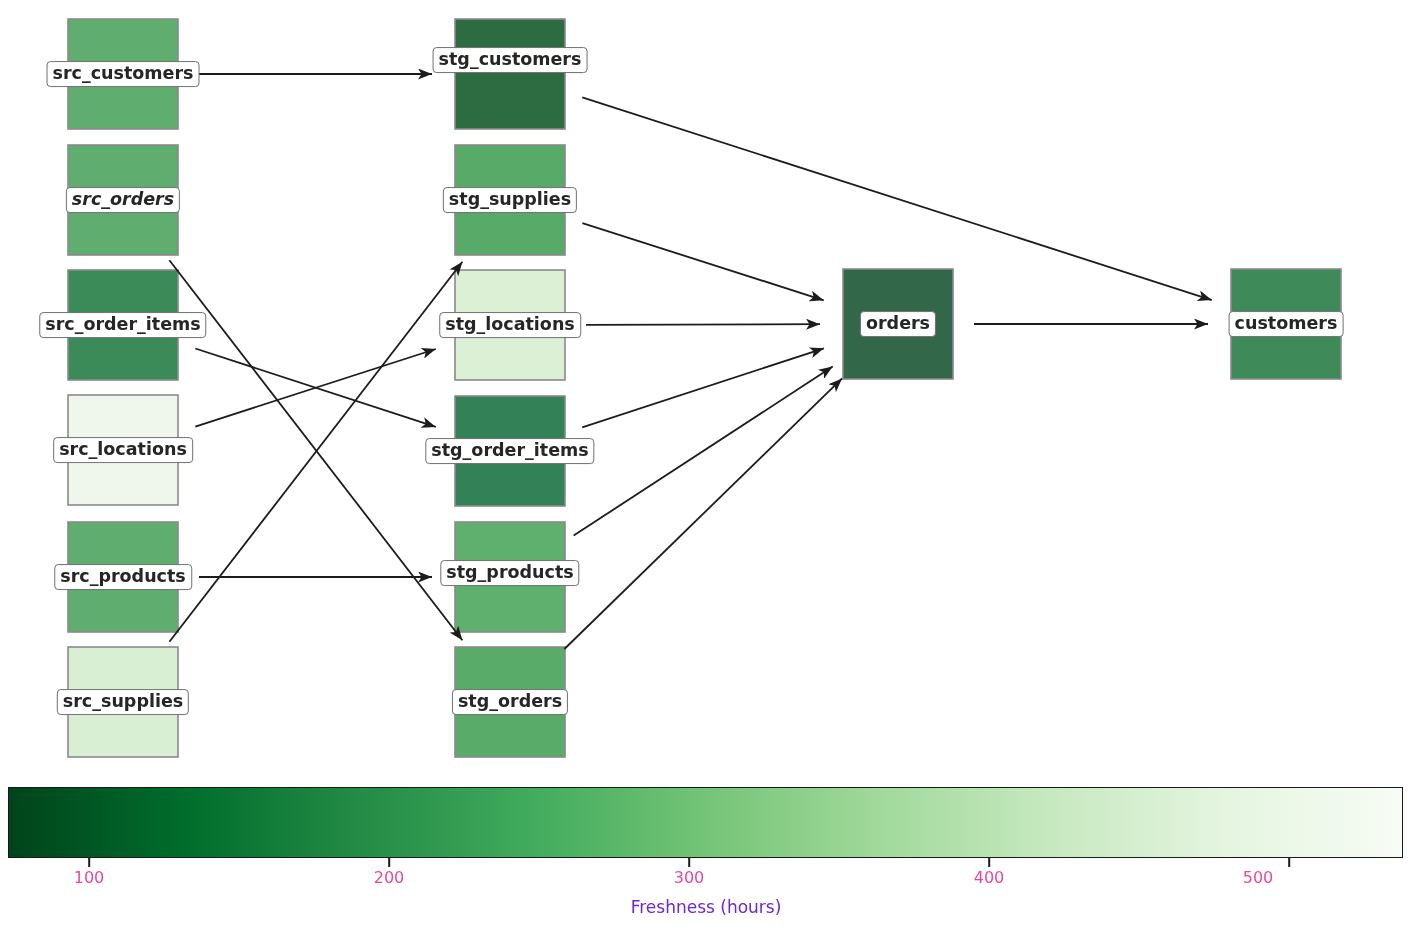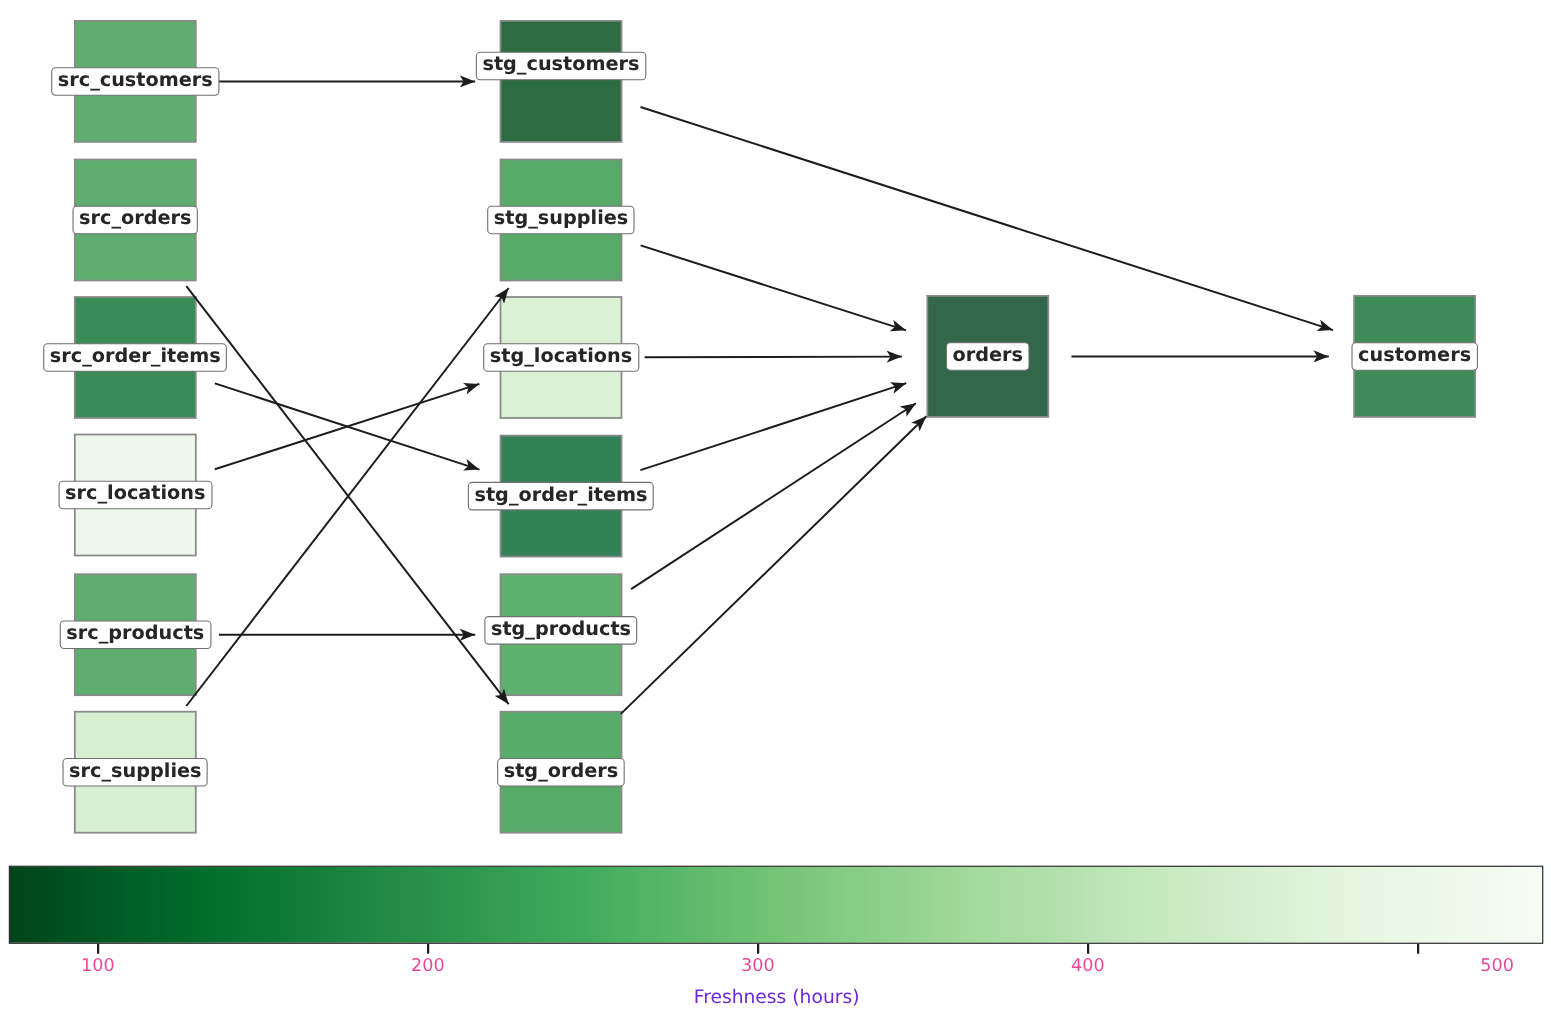--- a/index.html
+++ b/index.html
@@ -114,21 +114,21 @@
         <line x1="586.0" y1="324.8" x2="820.0" y2="324.2" stroke="#1c1c1c" stroke-width="1.8" marker-end="url(#arrowhead)"></line>
         <line x1="582.2" y1="427.4" x2="823.9" y2="348.3" stroke="#1c1c1c" stroke-width="1.8" marker-end="url(#arrowhead)"></line>
         <line x1="573.7" y1="535.5" x2="832.7" y2="366.6" stroke="#1c1c1c" stroke-width="1.8" marker-end="url(#arrowhead)"></line>
         <line x1="564.4" y1="649.0" x2="842.1" y2="378.4" stroke="#1c1c1c" stroke-width="1.8" marker-end="url(#arrowhead)"></line>
         <line x1="974.0" y1="324.0" x2="1208.0" y2="324.0" stroke="#1c1c1c" stroke-width="1.8" marker-end="url(#arrowhead)"></line>
       </g>
   </svg>
 
   <div id="label-layer">
       <div class="node-label" style="left: 123px; top: 74px;">src_customers</div>
-      <div class="node-label" style="left: 123px; top: 200px;">src_orders</div>
+      <div class="node-label" style="left: 123px; top: 200px; font-style: italic;">src_orders</div>
       <div class="node-label" style="left: 123px; top: 325px;">src_order_items</div>
       <div class="node-label" style="left: 123px; top: 450px;">src_locations</div>
       <div class="node-label" style="left: 123px; top: 577px; text-align: center;">src_products</div>
       <div class="node-label" style="left: 123px; top: 702px;">src_supplies</div>
       <div class="node-label" style="left: 510px; top: 60px;">stg_customers</div>
       <div class="node-label" style="left: 510px; top: 200px;">stg_supplies</div>
       <div class="node-label" style="left: 510px; top: 325px;">stg_locations</div>
       <div class="node-label" style="left: 510px; top: 451px;">stg_order_items</div>
       <div class="node-label" style="left: 510px; top: 546px; margin-top: 27px;">stg_products</div>
       <div class="node-label" style="left: 510px; top: 702px;">stg_orders</div>
@@ -141,20 +141,20 @@
     <div id="tick-layer">
         <div class="cb-tick" style="left: 89px;"></div>
         <div class="cb-tick-label" style="left: 89px;">100</div>
         <div class="cb-tick" style="left: 389px;"></div>
         <div class="cb-tick-label" style="left: 389px;">200</div>
         <div class="cb-tick" style="left: 689px;"></div>
         <div class="cb-tick-label" style="left: 689px;">300</div>
         <div class="cb-tick" style="left: 989px;"></div>
         <div class="cb-tick-label" style="left: 989px;">400</div>
         <div class="cb-tick" style="left: 1289px;"></div>
-        <div class="cb-tick-label" style="left: 1361px;">500</div>
+        <div class="cb-tick-label" style="left: 1258px;">500</div>
       </div>
     <div id="cb-axis-label">Freshness (hours)</div>
   </div>
 
   <div id="bottom-line"></div>
 
 </div>
 
 </body></html>

